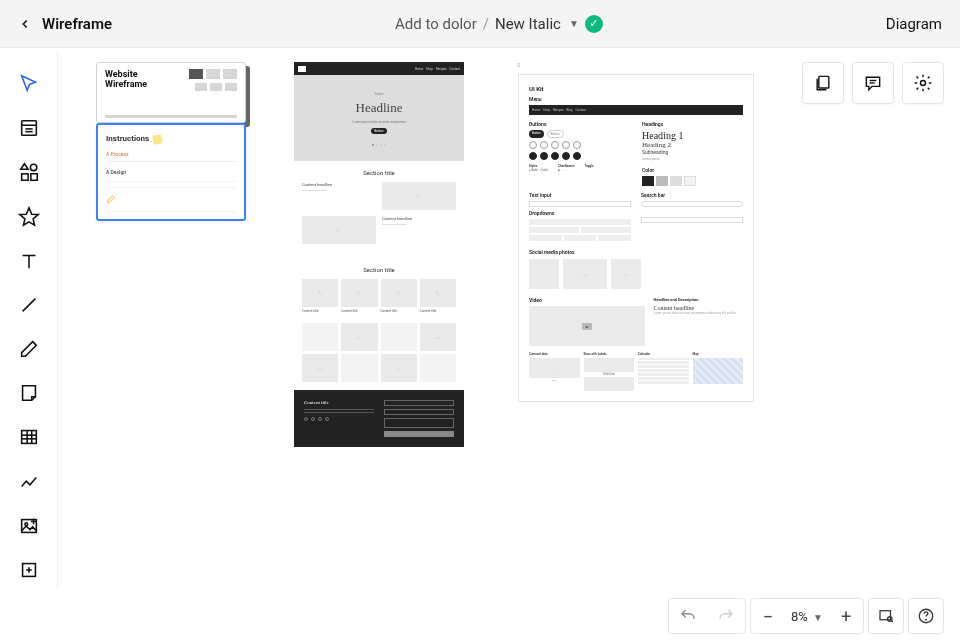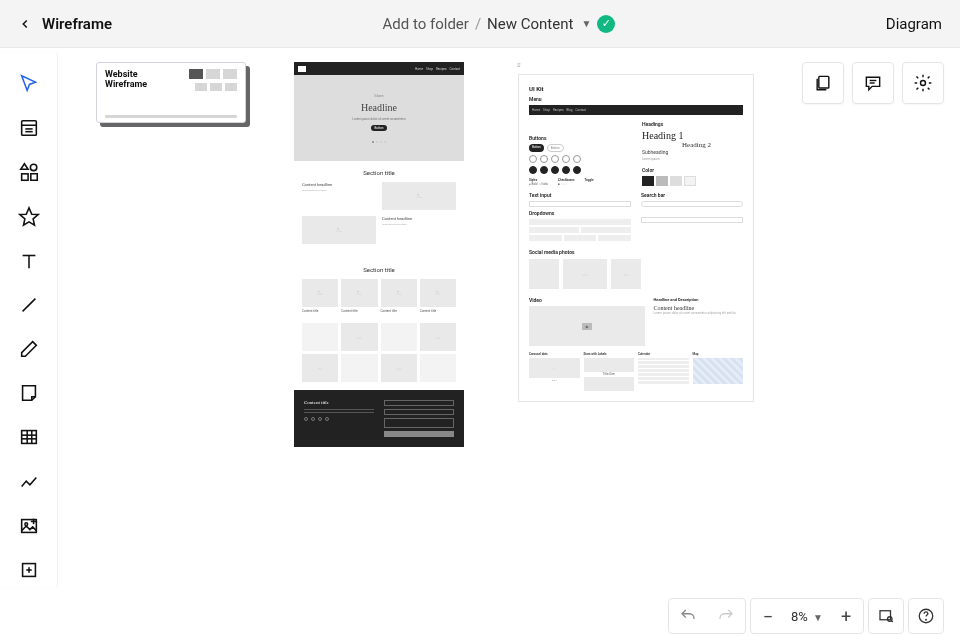--- a/index.html
+++ b/index.html
@@ -46,21 +46,21 @@
 .thumb2-title { font-size: 8px; font-weight: 700; color: #333; margin-bottom: 4px; display: flex; align-items: center; gap: 4px; }
 .pencil-ico { width: 9px; height: 9px; background: #fde68a; transform: rotate(-10deg); }
 .thumb2-line { height: 1px; background: #f3f4f6; margin: 5px 0; }
 
 
 .wf-center { position: absolute; left: 236px; top: 14px; width: 170px; background: #ddd; }
 .wf-nav { height: 13px; background: #222; display: flex; align-items: center; gap: 3px; padding: 0 4px; }
 .wf-nav-logo { width: 8px; height: 6px; background: #fff; }
 .wf-nav-item { font-size: 3px; color: #ccc; }
 .wf-hero { background: #ddd; height: 86px; display: flex; flex-direction: column; align-items: center; justify-content: center; gap: 4px; }
-.wf-hero-t { font-size: 10px; font-family: Georgia, serif; color: #444; }
+.wf-hero-t { font-size: 13px; font-family: Georgia, serif; color: #444; }
 .wf-hero-sub { font-size: 3px; color: #777; width: 70%; text-align: center; }
 .wf-btn { font-size: 3px; background: #222; color: #fff; padding: 1px 4px; border-radius: 6px; }
 .wf-section { background: #fff; padding: 8px; }
 .wf-sec-t { font-size: 6px; text-align: center; color: #333; margin-bottom: 6px; }
 .wf-row { display: flex; gap: 6px; margin-bottom: 6px; }
 .wf-txt { flex: 1; }
 .wf-txt-t { font-size: 4px; color: #444; margin-bottom: 2px; }
 .wf-txt-p { font-size: 2px; color: #aaa; }
 .wf-img { flex: 1; height: 28px; background: #e9e9e9; display: flex; align-items: center; justify-content: center; }
 .wf-img svg { width: 8px; height: 8px; stroke: #bbb; fill: none; }
@@ -84,24 +84,24 @@
 
 .wf-right { position: absolute; left: 460px; top: 26px; width: 236px; background: #fff; border: 1px solid #e5e5e5; padding: 10px; font-size: 4px; color: #666; }
 .wfr-label { position: absolute; left: -2px; top: -14px; font-size: 6px; color: #aaa; font-style: italic; }
 .wfr-title { font-size: 6px; font-weight: 700; color: #222; margin-bottom: 4px; }
 .wfr-nav { height: 10px; background: #222; margin-bottom: 6px; display: flex; align-items: center; gap: 3px; padding: 0 3px; }
 .wfr-nav span { font-size: 3px; color: #bbb; }
 .wfr-sec-t { font-size: 5px; color: #222; font-weight: 600; margin-bottom: 3px; }
 .wfr-btnrow { display: flex; gap: 3px; margin-bottom: 3px; }
 .wfr-btn-dk { font-size: 3px; background: #222; color: #fff; padding: 1px 3px; border-radius: 5px; }
 .wfr-btn-lt { font-size: 3px; border: 0.5px solid #ccc; color: #888; padding: 1px 3px; border-radius: 5px; }
-.wfr-headings { display: flex; gap: 12px; align-items: flex-end; }
+.wfr-headings { display: flex; gap: 12px; }
 .wfr-h-col { flex: 1; }
 .wfr-h1 { font-size: 10px; font-family: Georgia, serif; color: #222; }
-.wfr-h2 { font-size: 7px; font-family: Georgia, serif; color: #333; margin-left: 40px; }
+.wfr-h2 { font-size: 7px; font-family: Georgia, serif; color: #333; }
 .wfr-h3 { font-size: 5px; color: #444; }
 .wfr-circles { display: flex; gap: 3px; margin: 3px 0; }
 .wfr-c { width: 8px; height: 8px; border-radius: 50%; border: 0.5px solid #999; }
 .wfr-c.fill { background: #222; border-color: #222; }
 .wfr-swatch { display: flex; gap: 2px; }
 .wfr-sw { width: 12px; height: 10px; }
 .wfr-cols { display: flex; gap: 10px; }
 .wfr-col { flex: 1; }
 .wfr-field { height: 6px; border: 0.5px solid #ddd; margin-bottom: 3px; }
 .wfr-drop-row { display: flex; gap: 2px; margin-bottom: 2px; }
@@ -129,23 +129,23 @@
 <body>
 
 <div class="header">
   <div class="header-left">
     <svg width="14" height="14" viewBox="0 0 24 24" fill="none" stroke="#111" stroke-width="2.5">
         <polyline points="15 18 9 12 15 6"></polyline>
       </svg>
     <span>Wireframe</span>
   </div>
   <div class="header-center">
-    <span>Add to folder</span>
+    <span>Add to dolor</span>
     <span class="divider">/</span>
-    <span class="doc">New Content</span>
+    <span class="doc">New Italic</span>
     <span class="caret">▼</span>
     <span class="check-badge">✓</span>
   </div>
   <div class="header-right">Diagram</div>
 </div>
 
 <div class="sidebar">
   <div class="tool active">
       <svg viewBox="0 0 24 24">
         <path d="M4 3l6 16 2.5-6.5L19 10 4 3z"></path>
@@ -261,20 +261,37 @@
               <div class="sq-lt"></div>
             </div>
           <div class="row-sq">
               <div class="sq-lt sm"></div>
               <div class="sq-lt sm"></div>
               <div class="sq-lt sm"></div>
             </div>
         </div>
       </div>
       <div class="thumb1-btm"></div>
+    </div>
+    <div class="page-thumb sel">
+      <div class="thumb2-body">
+        <div class="thumb2-title">
+            <span>Instructions</span>
+            <span class="pencil-ico"></span>
+          </div>
+        <div style="font-size:5px;color:#c97b2e">A Process</div>
+        <div style="height:1px;background:#eee;margin:3px 0 6px"></div>
+        <div style="font-size:5px;color:#555;font-weight:600">A Design</div>
+        <div class="thumb2-line"></div>
+        <div class="thumb2-line"></div>
+        <div style="margin-top:6px"><svg width="10" height="10" viewBox="0 0 24 24" fill="none" stroke="#f59e0b" stroke-width="2">
+              <path d="M16 4l4 4L8 20H4v-4L16 4z"></path>
+            </svg></div>
+        <div class="thumb2-line"></div>
+      </div>
     </div>
   </div>
 
   <div class="wf-center">
     <div class="wf-nav">
       <div class="wf-nav-logo"></div>
       <div style="flex:1"></div>
       <span class="wf-nav-item">Home</span>
       <span class="wf-nav-item">Shop</span>
       <span class="wf-nav-item">Recipes</span>

